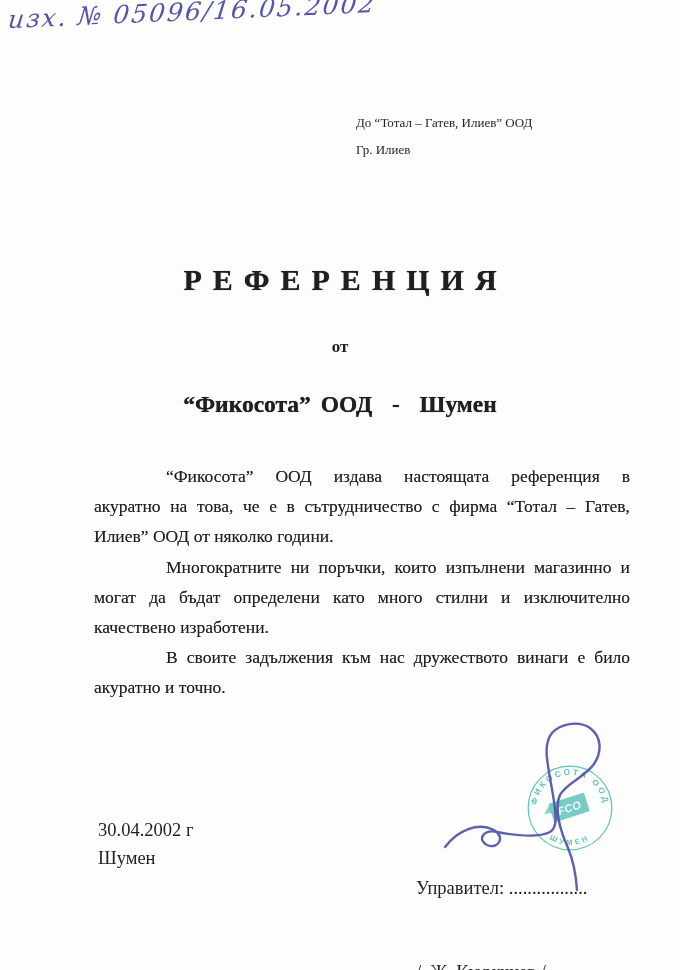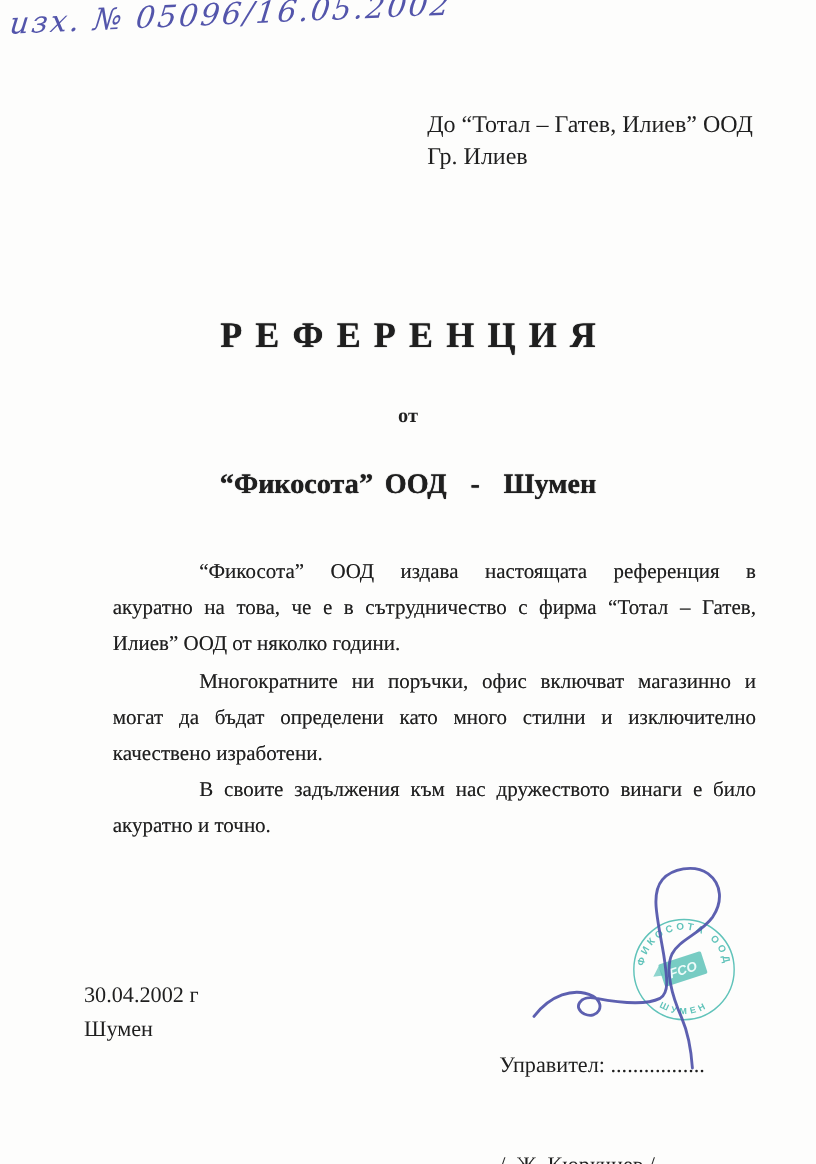--- a/index.html
+++ b/index.html
@@ -8,41 +8,41 @@
     font-family:"Liberation Serif",serif;color:#1f1f1f;overflow:hidden;
   }
   
   .hand{
     position:absolute;left:10px;top:5px;
     font-family:"DejaVu Serif",serif;font-style:italic;
     font-size:25px;letter-spacing:2px;color:#5355ab;
     transform:rotate(-2.5deg) skewX(-9deg);transform-origin:left top;
     white-space:pre;
   }
-  .recipient{position:absolute;left:356px;top:91px;font-size:20px;line-height:27px;}
+  .recipient{position:absolute;left:356px;top:109px;font-size:13px;line-height:27px;}
   .title{
     position:absolute;left:0;top:263px;width:100%;text-align:center;
     font-weight:bold;font-size:30px;letter-spacing:11px;text-indent:11px;
     text-shadow:0 0 .7px #111;
   }
   .from{position:absolute;left:0;top:337px;width:100%;text-align:center;font-weight:bold;font-size:17px;}
   .issuer{
     position:absolute;left:0;top:391px;width:100%;text-align:center;
     font-weight:bold;font-size:23.5px;white-space:pre;word-spacing:4px;
     text-shadow:0 0 .7px #111;
   }
   .bodytext{
     position:absolute;left:78px;top:461px;width:536px;font-size:17.5px;
     text-shadow:0 0 .5px rgba(25,25,25,.55);
     margin-left:16px;
   }
   .line{height:30.2px;line-height:30.2px;overflow:hidden;}
   .j{text-align:justify;text-align-last:justify;}
   .indent{text-indent:72px;}
-  .foot-left{position:absolute;left:70px;top:816px;font-size:18.5px;line-height:28px;}
+  .foot-left{position:absolute;left:98px;top:816px;font-size:18.5px;line-height:28px;}
   .foot-right{position:absolute;left:416px;top:818px;font-size:18.5px;line-height:28px;white-space:pre;z-index:1;}
   .stamp{position:absolute;left:514px;top:752px;z-index:2;width:112px;height:112px;}
   .sig{position:absolute;left:430px;top:695px;z-index:3;width:200px;height:210px;}
 </style>
 </head>
 <body>
 
 <div class="page">
 
   <div class="hand">изх. № 05096/16.05.2002</div>
@@ -55,21 +55,21 @@
   <div class="title">РЕФЕРЕНЦИЯ</div>
 
   <div class="from">от</div>
 
   <div class="issuer">“Фикосота” ООД  -  Шумен</div>
 
   <div class="bodytext">
     <div class="line j indent">“Фикосота” ООД издава настоящата референция в</div>
     <div class="line j">акуратно на това, че е в сътрудничество с фирма “Тотал – Гатев,</div>
     <div class="line">Илиев” ООД от няколко години.</div>
-    <div class="line j indent">Многократните ни поръчки, офис включват магазинно и</div>
+    <div class="line j indent">Многократните ни поръчки, които изпълнени магазинно и</div>
     <div class="line j">могат да бъдат определени като много стилни и изключително</div>
     <div class="line">качествено изработени.</div>
     <div class="line j indent">В своите задължения към нас дружеството винаги е било</div>
     <div class="line">акуратно и точно.</div>
   </div>
 
   <div class="foot-left">
     <div>30.04.2002 г</div>
     <div>Шумен</div>
   </div>

